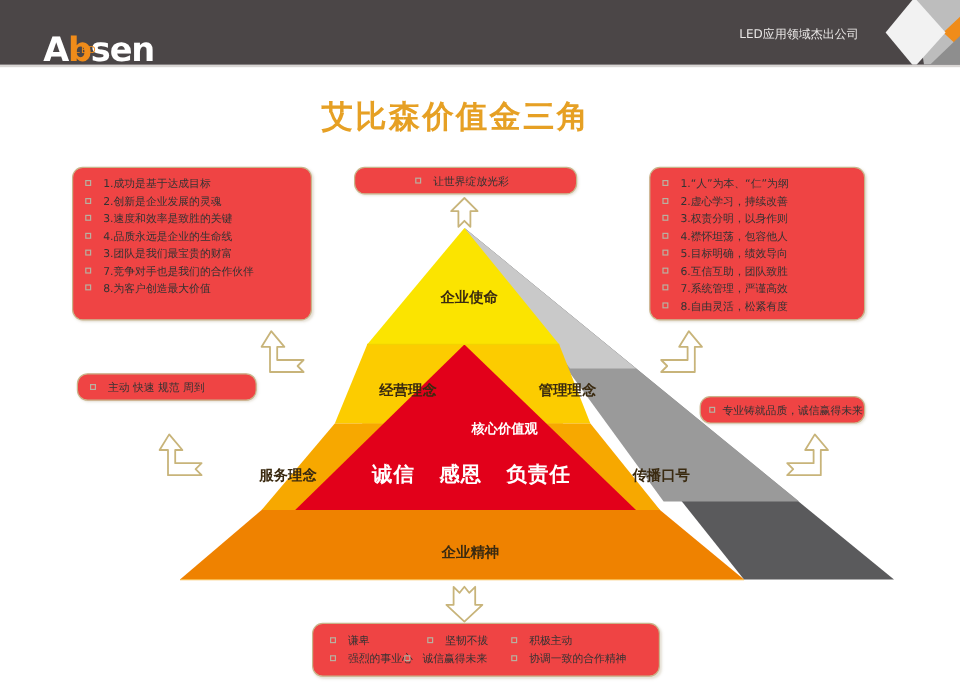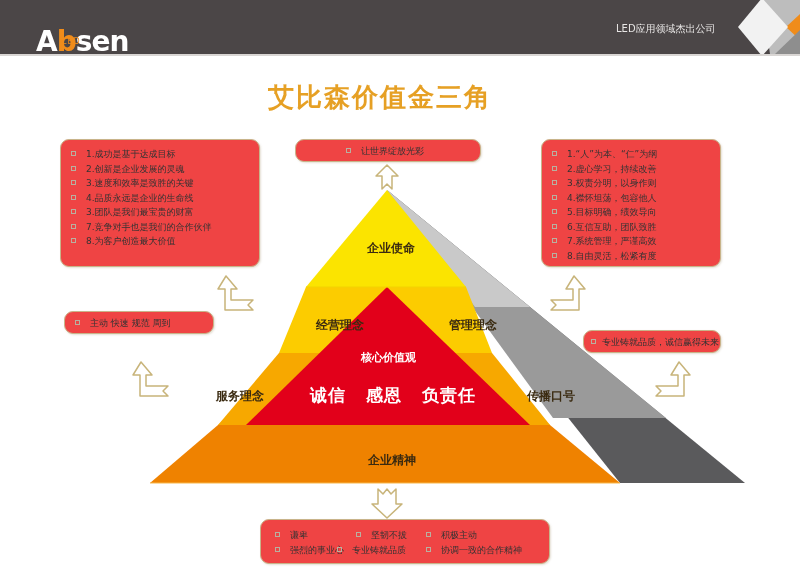--- a/index.html
+++ b/index.html
@@ -15,21 +15,21 @@
   .diamond-deco { position:absolute; left:700px; top:0; width:100px; height:54px; overflow:hidden; }
   .title { position:absolute; left:268px; top:80px; font-family:"DejaVu Serif", serif; font-weight:bold;
            font-size:26px; color:#e6a024; letter-spacing:2px;text-align:center; }
   .box { position:absolute; border:1.5px solid #c8b48a; border-radius:9px; background:#ef4444;
          box-shadow: 1px 1px 2px rgba(150,130,90,0.25); }
   .box ul { list-style:none; }
   .box li { font-size:9px; color:#333; line-height:14.5px; white-space:nowrap; }
   .bullet { display:inline-block; width:5px; height:5px; border:1px solid #b9b0a0; margin-right:10px;
             vertical-align:middle; position:relative; top:-1px; }
   .layer-label { position:absolute; font-family:Liberation Sans, sans-serif; font-weight:bold; font-size:12px; color:#3a2a10; white-space:nowrap; }
-  .core-title { position:absolute; font-family:"DejaVu Serif", serif; font-weight:bold; font-size:11px; color:#fff; }
+  .core-title { position:absolute; font-family:"DejaVu Serif", serif; font-weight:bold; font-size:11px; color:#fff;margin-left:32px; }
   .core-values { position:absolute; font-weight:bold; font-size:17px; color:#fff; letter-spacing:1px; white-space:nowrap; }
   .core-values span { margin:12px 10px; }
   svg.abs { position:absolute; left:0; top:0; }
 </style>
 </head>
 <body>
 
 <div class="header"></div>
 <div class="header-line"></div>
 <div class="logo"><span>A</span><span class="b">b</span><span>sen</span></div>
@@ -140,17 +140,17 @@
 
 <div class="box" style="left:260px;top:519px;width:290px;height:45px;">
   <div style="position:absolute;left:14px;top:8px;font-size:9px;color:#333;line-height:15px;">
     <div style="display:flex;">
       <span style="width:62px;white-space:nowrap;"><span class="bullet"></span><span>谦卑</span></span>
       <span style="width:89px;white-space:nowrap;text-align:center;"><span class="bullet"></span><span>坚韧不拔</span></span>
       <span style="white-space:nowrap;"><span class="bullet"></span><span>积极主动</span></span>
     </div>
     <div style="display:flex;">
       <span style="width:62px;white-space:nowrap;"><span class="bullet"></span><span>强烈的事业心</span></span>
-      <span style="width:89px;white-space:nowrap;"><span class="bullet"></span><span>专业铸就品质</span></span>
+      <span style="width:89px;white-space:nowrap;"><span class="bullet"></span><span>诚信赢得未来</span></span>
       <span style="white-space:nowrap;"><span class="bullet"></span><span>协调一致的合作精神</span></span>
     </div>
   </div>
 </div>
 
 </body></html>

